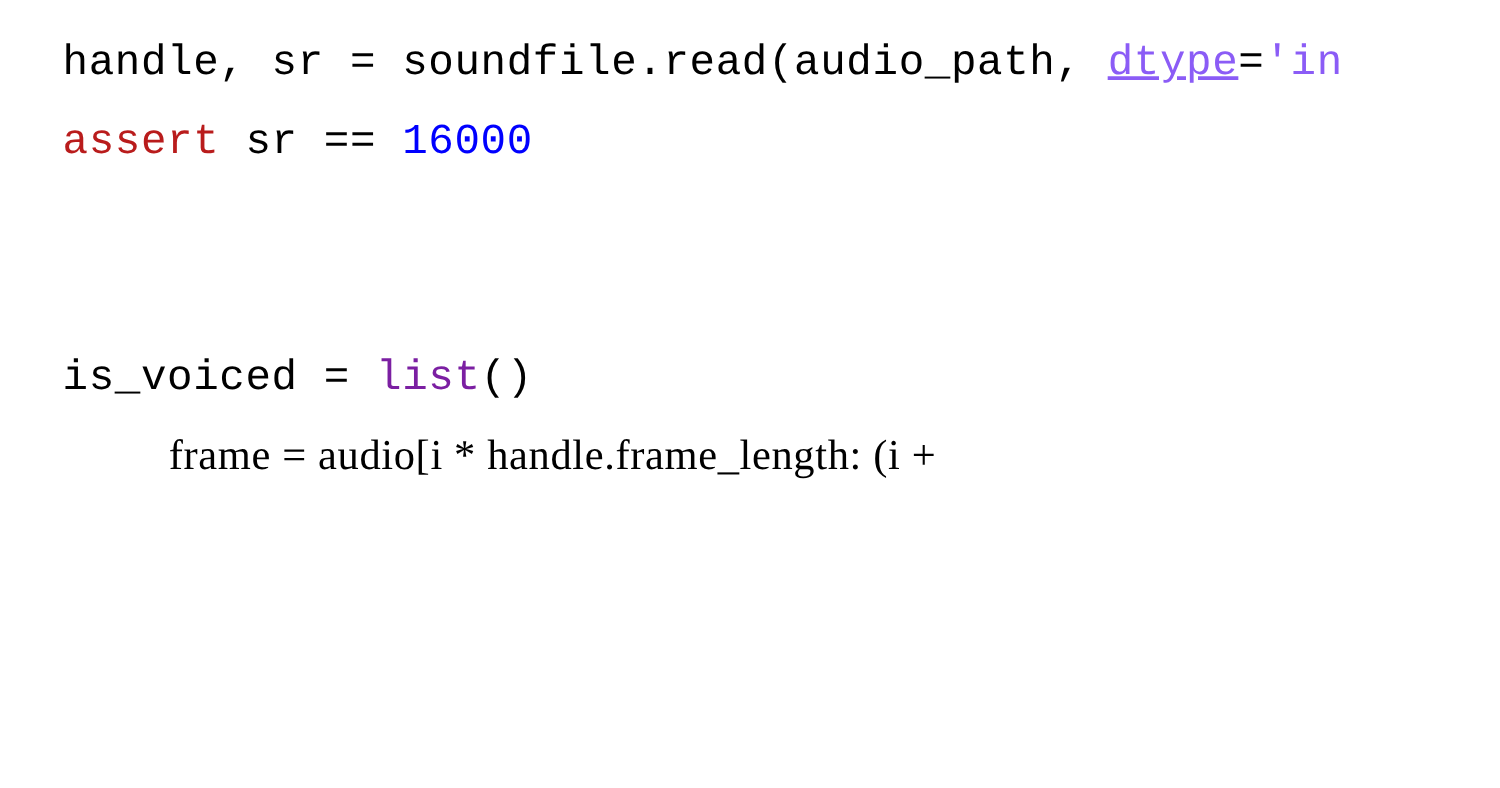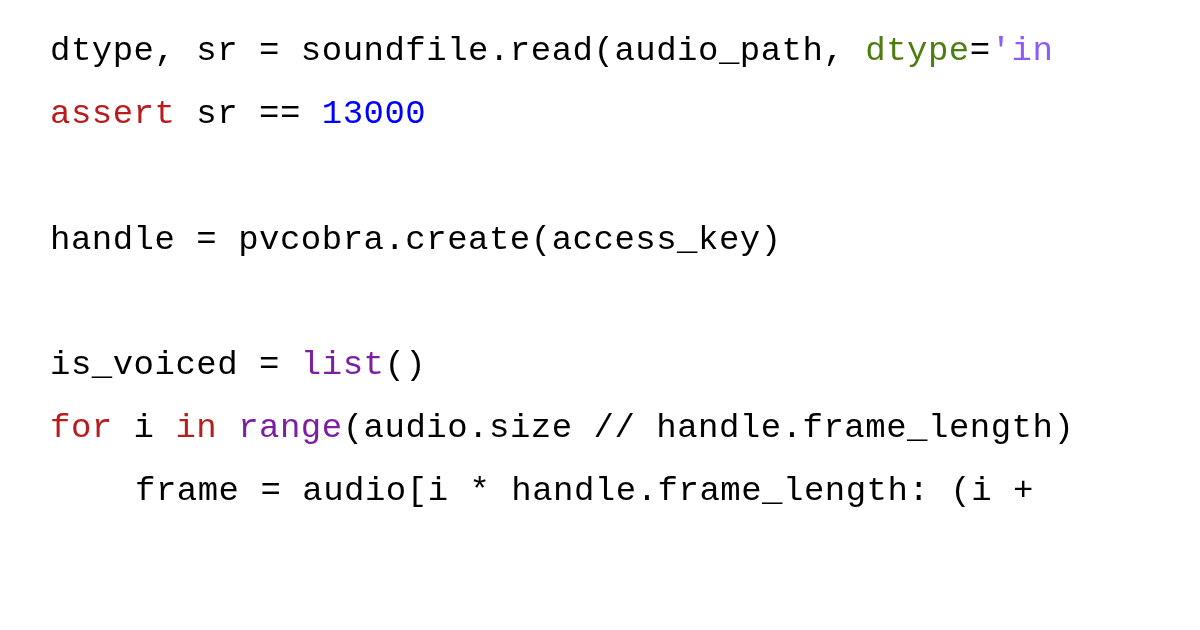--- a/index.html
+++ b/index.html
@@ -17,33 +17,32 @@
       overflow: hidden;
       width: 1200px;
       height: 630px;
       letter-spacing: 0.5px;
     }
     .code-line {
       white-space: pre;
     }
     .indent-1 {
       padding-left: 85px;
+      font-family: Liberation Serif, serif;
     }
     .tok-default { color: #000000; }
     .tok-keyword { color: #b91c1c; }
     .tok-number { color: #0000ff; }
     .tok-builtin { color: #7b1fa2; font-family: Liberation Mono, monospace; }
-    .tok-param { color: #4d7c0f; }
+    .tok-param { color: #8b5cf6; text-decoration: underline; }
     .tok-string { color: #8b5cf6; }
   </style>
 </head>
 <body>
 
 <div id="code-container">
-    <div class="code-line"><span class="tok-default">dtype, sr = soundfile.read(audio_path, </span><span class="tok-param">dtype</span><span class="tok-default">=</span><span class="tok-string">'in</span></div>
-    <div class="code-line"><span class="tok-keyword">assert</span><span class="tok-default"> sr == </span><span class="tok-number">13000</span></div>
+    <div class="code-line"><span class="tok-default">handle, sr = soundfile.read(audio_path, </span><span class="tok-param">dtype</span><span class="tok-default">=</span><span class="tok-string">'in</span></div>
+    <div class="code-line"><span class="tok-keyword">assert</span><span class="tok-default"> sr == </span><span class="tok-number">16000</span></div>
     <div class="code-line"><span class="tok-default"> </span></div>
-    <div class="code-line"><span class="tok-default">handle = pvcobra.create(access_key)</span></div>
     <div class="code-line"><span class="tok-default"> </span></div>
     <div class="code-line"><span class="tok-default">is_voiced = </span><span class="tok-builtin">list</span><span class="tok-default">()</span></div>
-    <div class="code-line"><span class="tok-keyword">for</span><span class="tok-default"> i </span><span class="tok-keyword">in</span><span class="tok-default"> </span><span class="tok-builtin">range</span><span class="tok-default">(audio.size // handle.frame_length)</span></div>
     <div class="code-line indent-1"><span class="tok-default">frame = audio[i * handle.frame_length: (i + </span></div>
   </div>
 
 </body></html>

